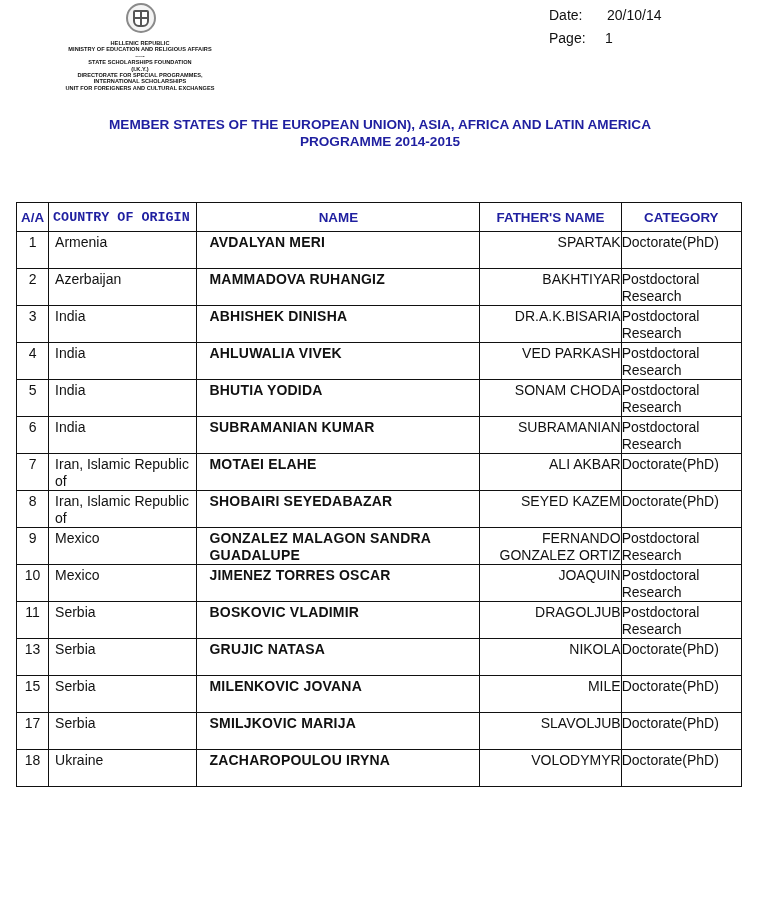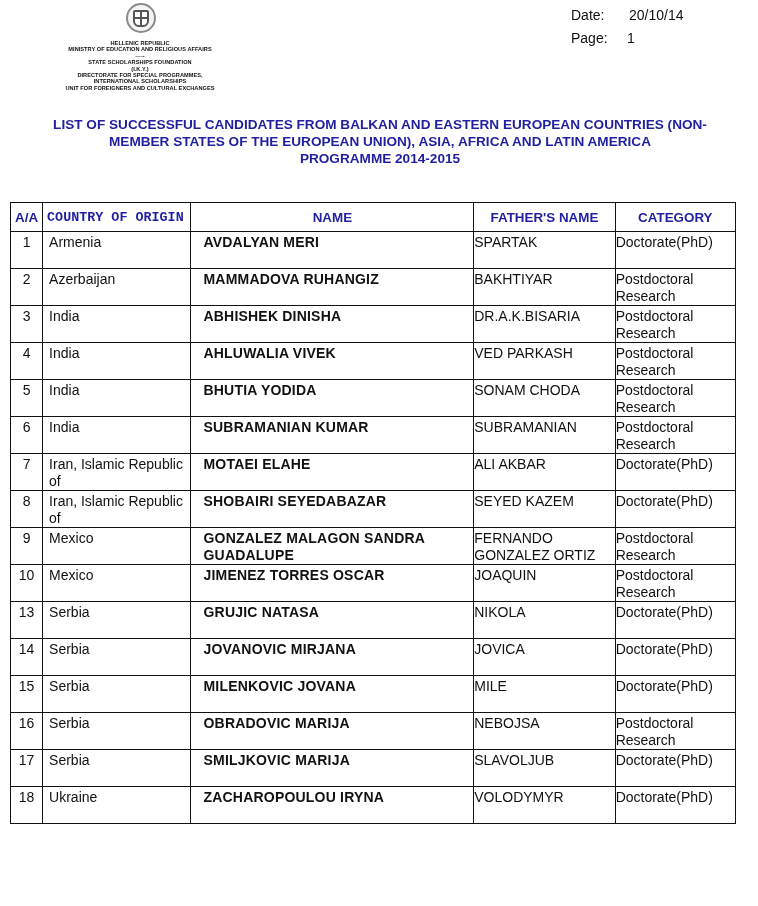--- a/index.html
+++ b/index.html
@@ -3,38 +3,38 @@
 <meta charset="utf-8">
 <style>
   html, body { margin:0; padding:0; background:#ffffff; }
   body { width:758px; height:906px; position:relative; overflow:hidden; font-family:"Liberation Sans", sans-serif; color:#111; }
   .emblem { position:absolute; left:126px; top:3px; width:30px; height:30px; border-radius:50%;
             border:2px solid #8a8a8a; box-sizing:border-box; background:#f4f4f4; display:flex; align-items:center; justify-content:center; }
   .emblem .shield { width:16px; height:17px; border:2px solid #555; box-sizing:border-box; border-radius:2px 2px 6px 6px; position:relative; background:#fff; }
   .emblem .shield:before { content:""; position:absolute; left:5px; top:0; width:2px; height:13px; background:#555; }
   .emblem .shield:after { content:""; position:absolute; left:0; top:5px; width:12px; height:2px; background:#555; }
   .ministry { position:absolute; left:40px; top:40px; width:200px; text-align:center; font-size:5.6px; font-weight:bold; line-height:6.4px; letter-spacing:0.05px; }
-  .meta { position:absolute; left:571px; top:4px; font-size:14px; line-height:23px; }
+  .meta { position:absolute; left:549px; top:4px; font-size:14px; line-height:23px; }
   .meta .row { display:flex; }
   .meta .lbl { width:58px; }
   .title { position:absolute; left:20px; top:116px; width:720px; text-align:center; color:#1f1fa0; font-weight:bold; font-size:13.6px; line-height:17px; }
-  table { position:absolute; left:10px; top:202px; border-collapse:collapse; table-layout:fixed; width:726px; }
+  table { position:absolute; left:16px; top:202px; border-collapse:collapse; table-layout:fixed; width:726px; }
   th, td { border:1px solid #111; vertical-align:top; font-size:14px; line-height:17px; padding:0; }
   th { color:#1f1fa0; font-weight:bold; height:28px; vertical-align:middle; font-size:13.4px; }
   td { height:36px; }
   td .c { padding-top:2px; }
   .col-aa { width:32px; }
   .col-country { width:148px; }
   .col-name { width:282px; }
   .col-father { width:141px; }
   .col-cat { width:120px; }
   td.aa { text-align:center; }
   td.country { padding-left:6px; }
   td.nm { padding-left:12px; font-weight:bold; letter-spacing:0.2px; }
-  td.father { text-align:left; }
+  td.father { text-align:right; }
   td.cat { text-align:left; }
   th.country { text-align:left; padding-left:4px; white-space:nowrap; overflow:hidden;font-family:Liberation Mono, monospace; }
 </style>
 </head>
 <body>
 
 <div class="emblem">
   <div class="shield"></div>
 </div>
 
@@ -54,21 +54,20 @@
     <span class="lbl">Date:</span>
     <span>20/10/14</span>
   </div>
   <div class="row">
     <span class="lbl" style="width:56px">Page:</span>
     <span>1</span>
   </div>
 </div>
 
 <div class="title">
-  <div>LIST OF SUCCESSFUL CANDIDATES FROM BALKAN AND EASTERN EUROPEAN COUNTRIES (NON-</div>
   <div>MEMBER STATES OF THE EUROPEAN UNION), ASIA, AFRICA AND LATIN AMERICA</div>
   <div>PROGRAMME 2014-2015</div>
 </div>
 
 <table>
   <colgroup>
     <col class="col-aa">
       <col class="col-country">
       <col class="col-name">
       <col class="col-father">
@@ -249,84 +248,67 @@
         </td>
         <td class="father">
           <div class="c">JOAQUIN</div>
         </td>
         <td class="cat">
           <div class="c">Postdoctoral Research</div>
         </td>
       </tr>
       <tr>
         <td class="aa">
+          <div class="c">11</div>
+        </td>
+        <td class="country">
+          <div class="c">Serbia</div>
+        </td>
+        <td class="nm">
+          <div class="c">BOSKOVIC VLADIMIR</div>
+        </td>
+        <td class="father">
+          <div class="c">DRAGOLJUB</div>
+        </td>
+        <td class="cat">
+          <div class="c">Postdoctoral Research</div>
+        </td>
+      </tr>
+      <tr>
+        <td class="aa">
           <div class="c">13</div>
         </td>
         <td class="country">
           <div class="c">Serbia</div>
         </td>
         <td class="nm">
           <div class="c">GRUJIC NATASA</div>
         </td>
         <td class="father">
           <div class="c">NIKOLA</div>
         </td>
         <td class="cat">
           <div class="c">Doctorate(PhD)</div>
         </td>
       </tr>
       <tr>
         <td class="aa">
-          <div class="c">14</div>
+          <div class="c">15</div>
         </td>
         <td class="country">
           <div class="c">Serbia</div>
         </td>
         <td class="nm">
-          <div class="c">JOVANOVIC MIRJANA</div>
-        </td>
-        <td class="father">
-          <div class="c">JOVICA</div>
-        </td>
-        <td class="cat">
-          <div class="c">Doctorate(PhD)</div>
-        </td>
-      </tr>
-      <tr>
-        <td class="aa">
-          <div class="c">15</div>
-        </td>
-        <td class="country">
-          <div class="c">Serbia</div>
-        </td>
-        <td class="nm">
           <div class="c">MILENKOVIC JOVANA</div>
         </td>
         <td class="father">
           <div class="c">MILE</div>
         </td>
         <td class="cat">
           <div class="c">Doctorate(PhD)</div>
-        </td>
-      </tr>
-      <tr>
-        <td class="aa">
-          <div class="c">16</div>
-        </td>
-        <td class="country">
-          <div class="c">Serbia</div>
-        </td>
-        <td class="nm">
-          <div class="c">OBRADOVIC MARIJA</div>
-        </td>
-        <td class="father">
-          <div class="c">NEBOJSA</div>
-        </td>
-        <td class="cat">
-          <div class="c">Postdoctoral Research</div>
         </td>
       </tr>
       <tr>
         <td class="aa">
           <div class="c">17</div>
         </td>
         <td class="country">
           <div class="c">Serbia</div>
         </td>
         <td class="nm">

